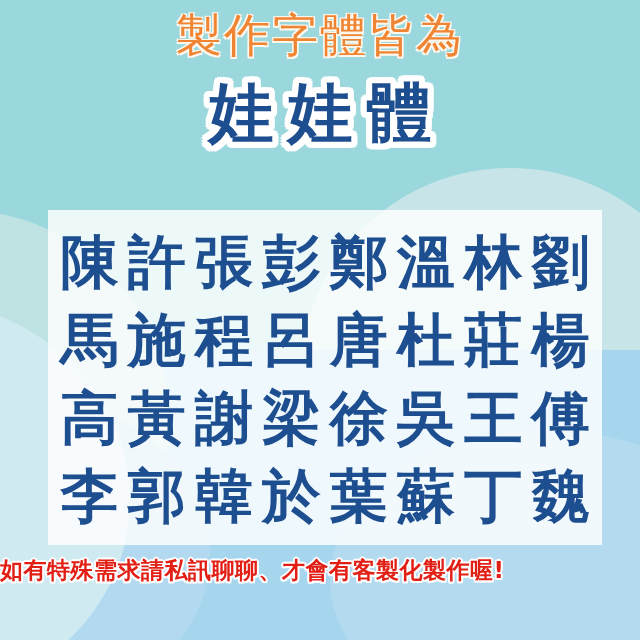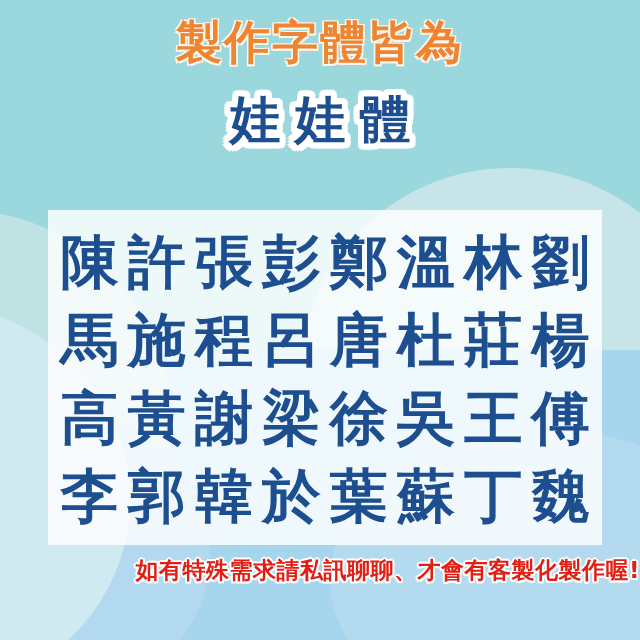--- a/index.html
+++ b/index.html
@@ -92,36 +92,36 @@
   .header {
     position: absolute;
     left: 0;
     top: 0;
     width: 640px;
     text-align: center;
     z-index: 5;
   }
 
   .title-orange {
-    margin-top: 14px;
+    margin-top: 7px;
     font-size: 46px;
     line-height: 56px;
-    font-weight: 700;
+    font-weight: 400;
     color: #ef8533;
     letter-spacing: 2px;
     text-shadow:
       -1.5px -1.5px 0 #fff6ec,
        1.5px -1.5px 0 #fff6ec,
       -1.5px  1.5px 0 #fff6ec,
        1.5px  1.5px 0 #fff6ec;
   }
 
   .title-navy {
     margin-top: 6px;
-    font-size: 51px;
+    font-size: 65px;
     line-height: 88px;
     font-weight: 700;
     color: #1d4e8f;
     letter-spacing: 14px;
     text-indent: 14px;
     text-shadow:
       -5px -5px 0 #ffffff,  5px -5px 0 #ffffff,
       -5px  5px 0 #ffffff,  5px  5px 0 #ffffff,
       -6px  0px 0 #ffffff,  6px  0px 0 #ffffff,
        0px -6px 0 #ffffff,  0px  6px 0 #ffffff,
@@ -163,21 +163,21 @@
     width: 63px;
     text-align: center;
   }
 
   
   .notice {
     position: absolute;
     left: 0;
     top: 554px;
     width: 640px;
-    text-align: right;
+    text-align: left;
     z-index: 5;
   }
 
   .notice-line {
     font-size: 23px;
     line-height: 33px;
     font-weight: 700;
     color: #e21f15;
     letter-spacing: 0.5px;
     text-shadow:

